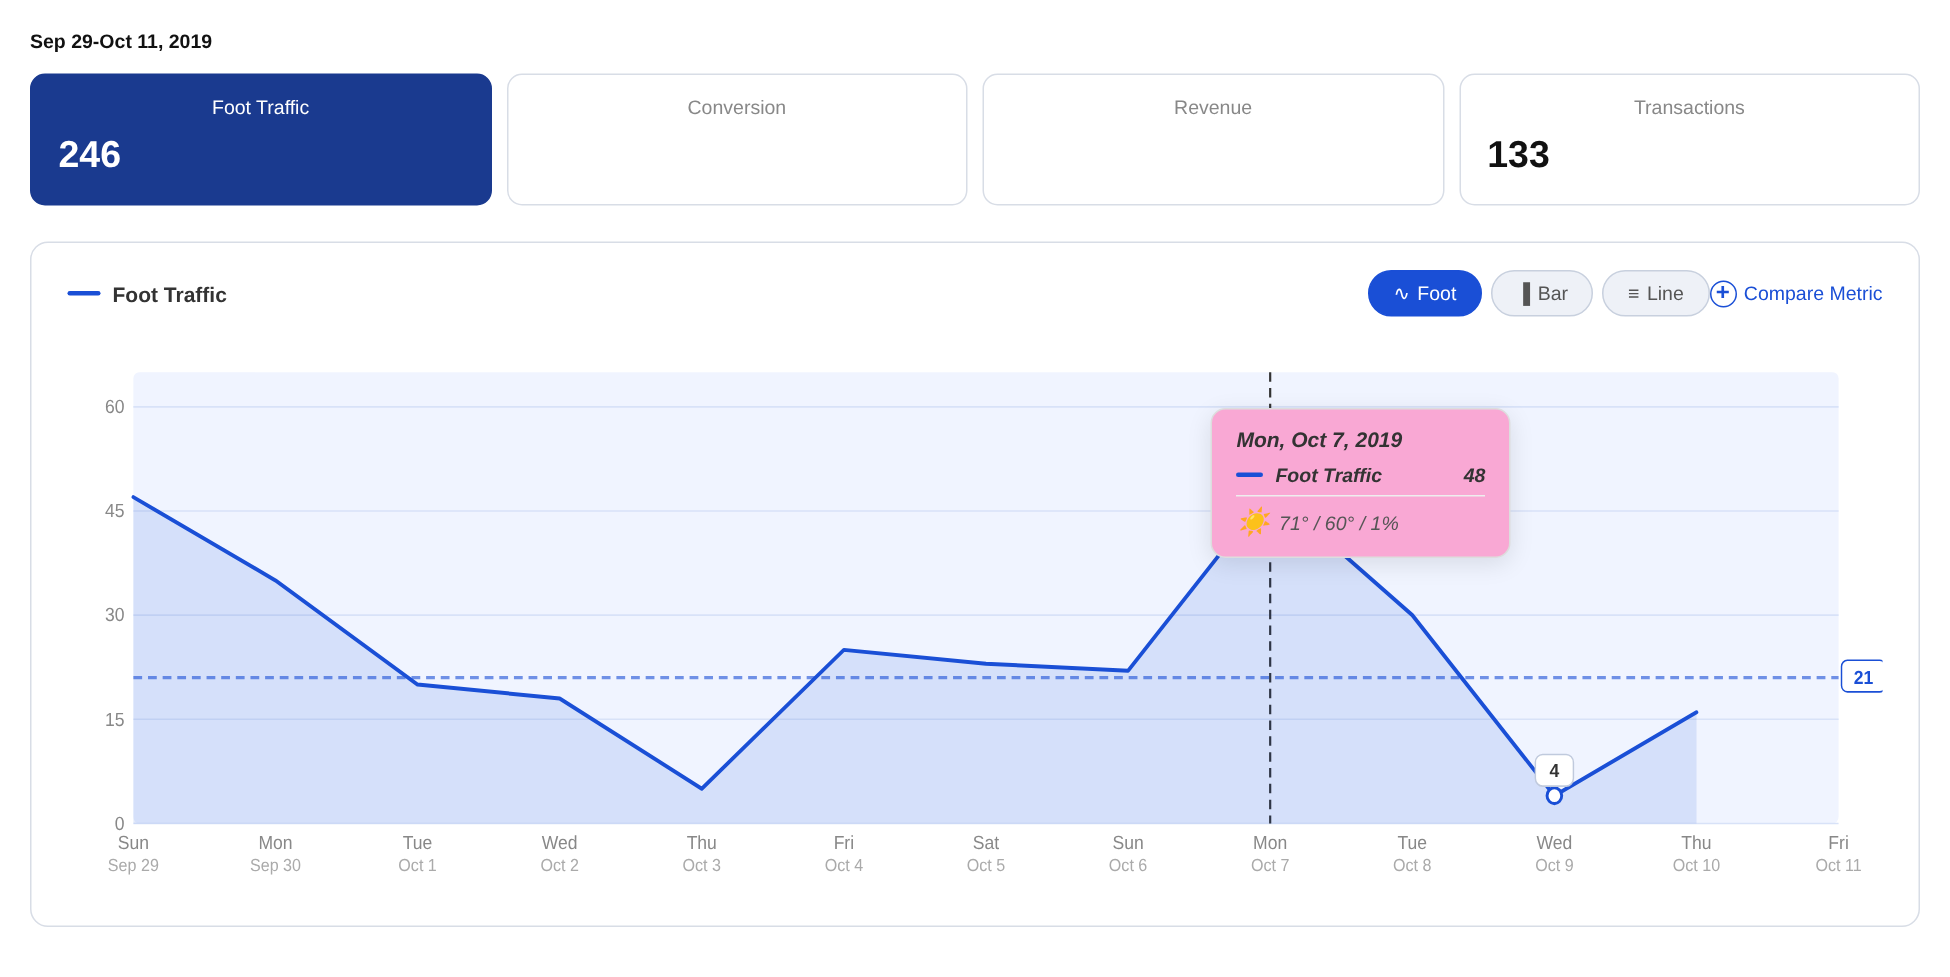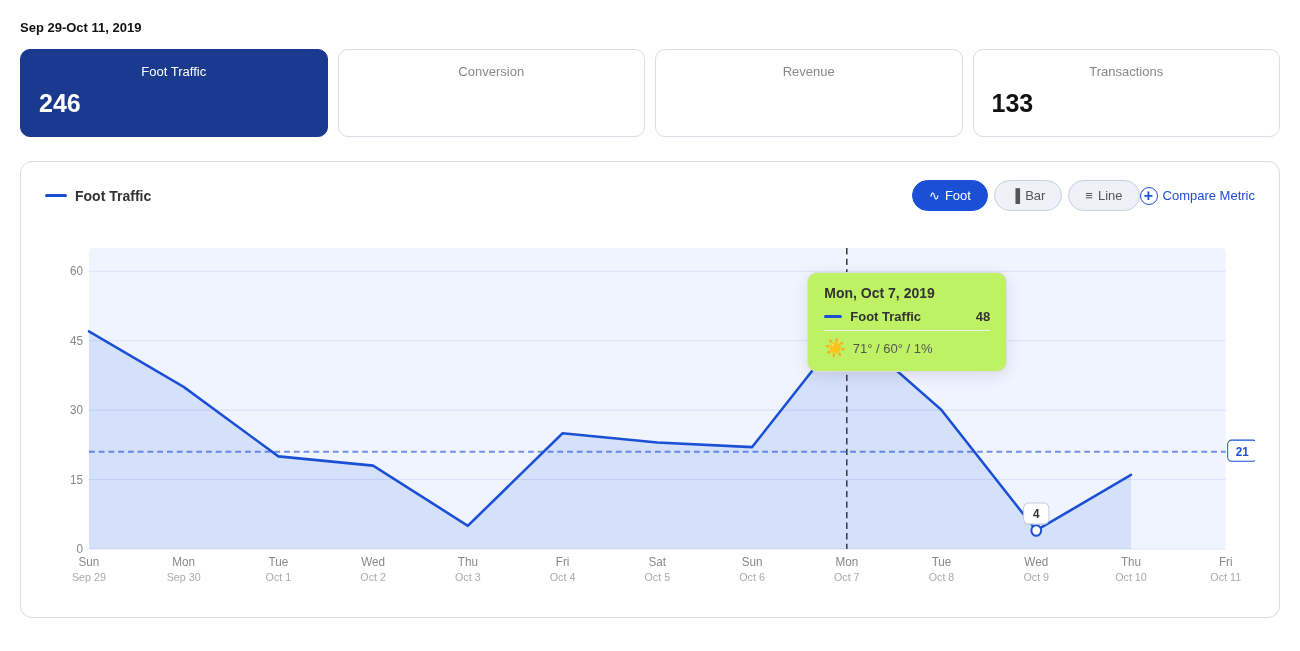--- a/index.html
+++ b/index.html
@@ -103,29 +103,30 @@
       height: 380px;
     }
 
     svg.main-chart {
       width: 100%;
       height: 100%;
     }
 
     .tooltip-box {
       position: absolute;
-      background: #bef264;
+      background: #f9a8d4;
       border: 1px solid #ddd;
       border-radius: 10px;
       padding: 12px 16px;
       box-shadow: 0 4px 16px rgba(0,0,0,0.1);
       min-width: 200px;
       font-size: 13px;
       top: 45px;
       left: 63%;
+      font-style: italic;
     }
     .tooltip-date { font-weight: 700; font-size: 14px; margin-bottom: 8px; }
     .tooltip-metric {
       display: flex;
       align-items: center;
       gap: 8px;
       margin-bottom: 6px;
     }
     .tooltip-line-icon { width: 18px; height: 3px; background: #1a4fd6; border-radius: 2px; }
     .tooltip-metric-name { font-weight: 600; flex: 1; }

